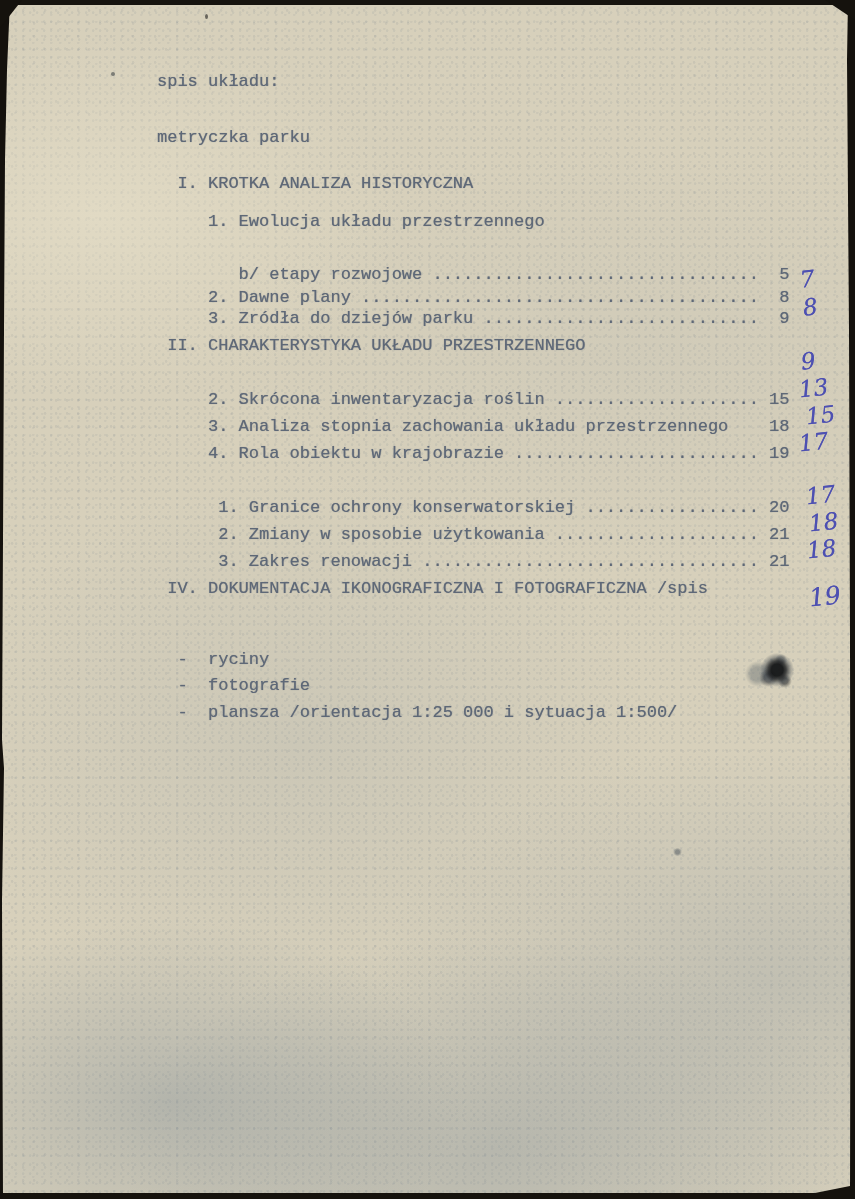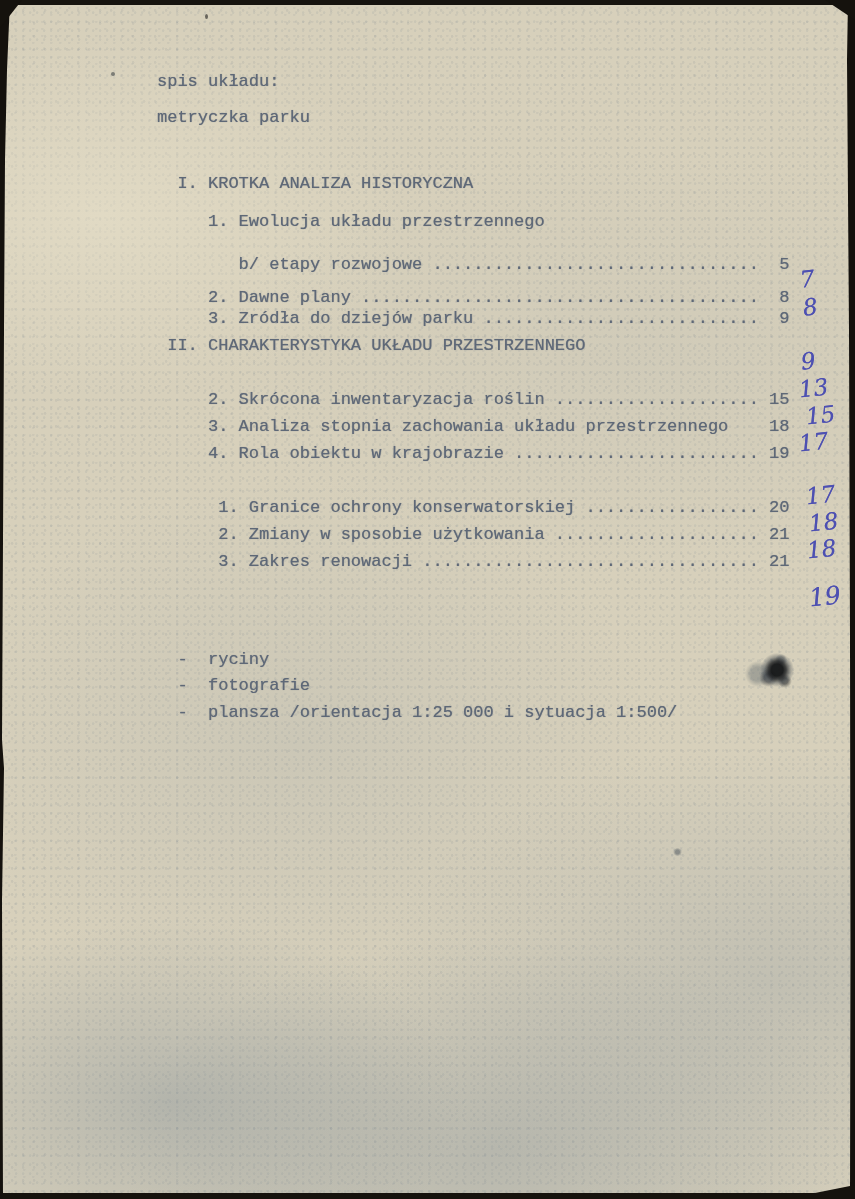--- a/index.html
+++ b/index.html
@@ -71,33 +71,34 @@
   .speck-a{left:111px;top:72px;width:4px;height:4px;background:rgba(50,55,60,.55);}
   .speck-b{left:673px;top:848px;width:9px;height:8px;background:radial-gradient(circle,rgba(70,80,90,.5) 0 2px,transparent 4.5px);}
   .speck-c{left:205px;top:14px;width:3px;height:5px;background:rgba(30,30,30,.6);}
 </style>
 </head>
 <body>
 
 <div id="page">
 
   <div class="line" style="top:68px">spis układu:</div>
-  <div class="line" style="top:104px">metryczka parku</div>
+  <div class="line" style="top:124px">metryczka parku</div>
   <div class="line" style="top:170px">  I. KROTKA ANALIZA HISTORYCZNA</div>
   <div class="line" style="top:208px">     1. Ewolucja układu przestrzennego</div>
-  <div class="line" style="top:251px">        b/ etapy rozwojowe ................................  5</div>
+  <div class="line" style="top:261px">        b/ etapy rozwojowe ................................  5</div>
   <div class="line" style="top:284px">     2. Dawne plany .......................................  8</div>
   <div class="line" style="top:305px">     3. Zródła do dziejów parku ...........................  9</div>
   <div class="line" style="top:332px"> II. CHARAKTERYSTYKA UKŁADU PRZESTRZENNEGO</div>
   <div class="line" style="top:386px">     2. Skrócona inwentaryzacja roślin .................... 15</div>
   <div class="line" style="top:413px">     3. Analiza stopnia zachowania układu przestrzennego    18</div>
   <div class="line" style="top:440px">     4. Rola obiektu w krajobrazie ........................ 19</div>
   <div class="line" style="top:494px">      1. Granice ochrony konserwatorskiej ................. 20</div>
   <div class="line" style="top:521px">      2. Zmiany w sposobie użytkowania .................... 21</div>
   <div class="line" style="top:548px">      3. Zakres renowacji ................................. 21</div>
+  <div class="line" style="top:575px"> IV. DOKUMENTACJA IKONOGRAFICZNA I FOTOGRAFICZNA /spis</div>
   <div class="line" style="top:646px">  -  ryciny</div>
   <div class="line" style="top:672px">  -  fotografie</div>
   <div class="line" style="top:699px">  -  plansza /orientacja 1:25 000 i sytuacja 1:500/</div>
 
   <span class="hand" style="left:800px;top:268px">7</span>
   <span class="hand" style="left:803px;top:296px">8</span>
   <span class="hand" style="left:801px;top:350px">9</span>
   <span class="hand" style="left:799px;top:377px">13</span>
   <span class="hand" style="left:806px;top:404px">15</span>
   <span class="hand" style="left:799px;top:431px">17</span>

